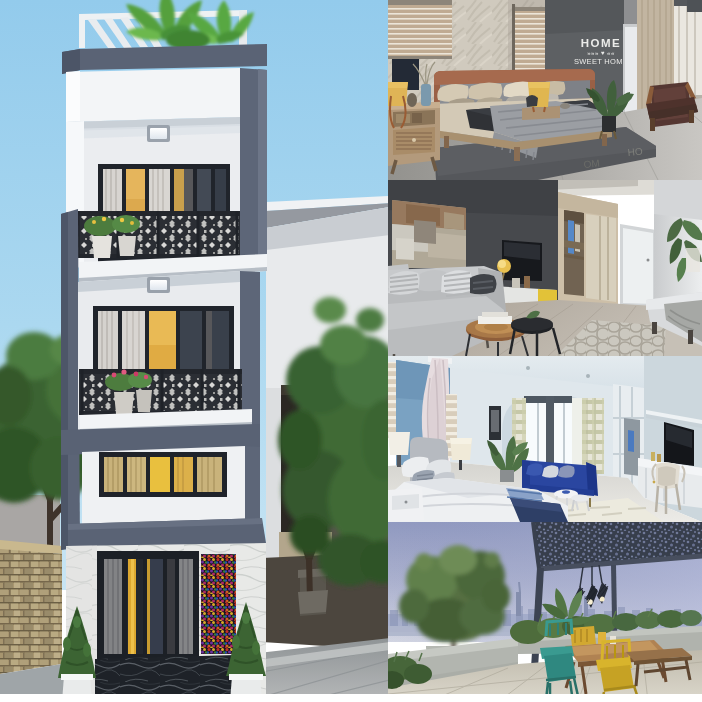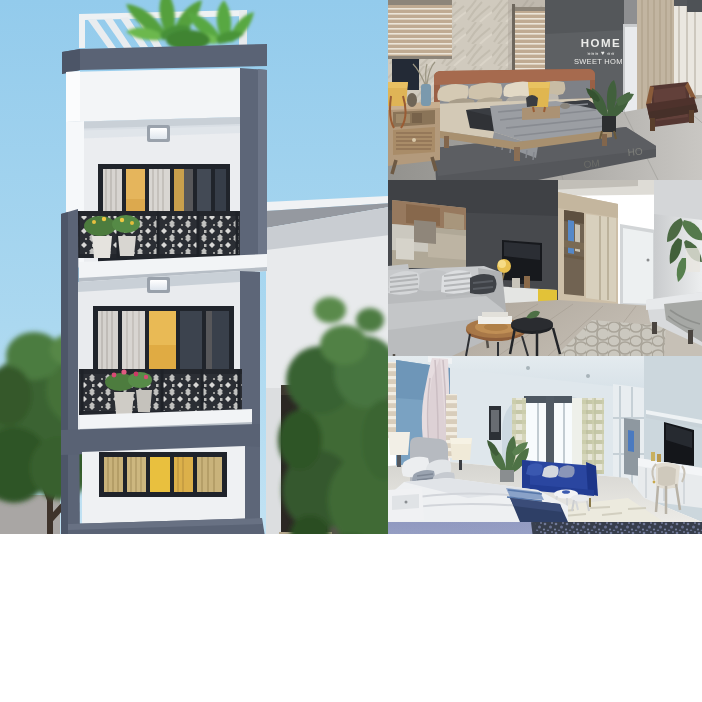--- a/index.html
+++ b/index.html
@@ -1,16 +1,16 @@
 <!DOCTYPE html>
 <html><head>
 <meta charset="utf-8">
 <style>
 html,body{margin:0;padding:0;background:#fff;}
-#c{position:relative;width:702px;height:534px;overflow:hidden;font-family:"Liberation Sans",sans-serif;}
+#c{position:relative;width:702px;height:694px;overflow:hidden;font-family:"Liberation Sans",sans-serif;}
 #c svg{position:absolute;display:block;}
 </style>
 </head>
 <body>
 <div id="c">
 
 <svg width="388" height="702" viewBox="0 0 388 702" style="left:0;top:0;">
 <defs>
 <linearGradient id="skyg" x1="0" y1="0" x2="0" y2="1">
 <stop offset="0" stop-color="#93cbec"></stop>

